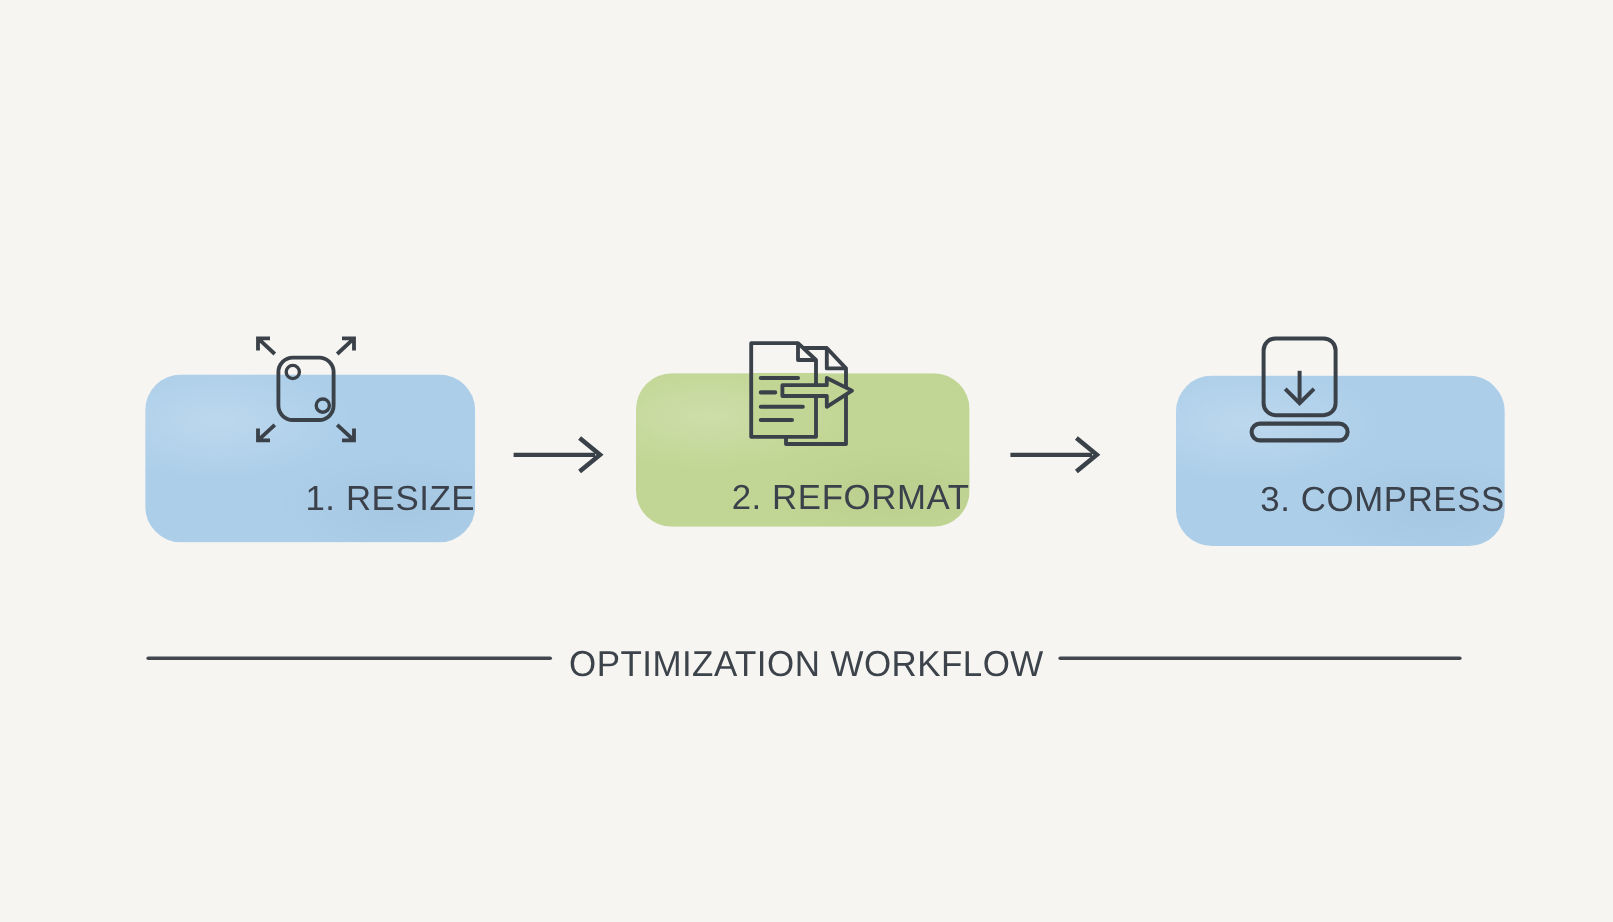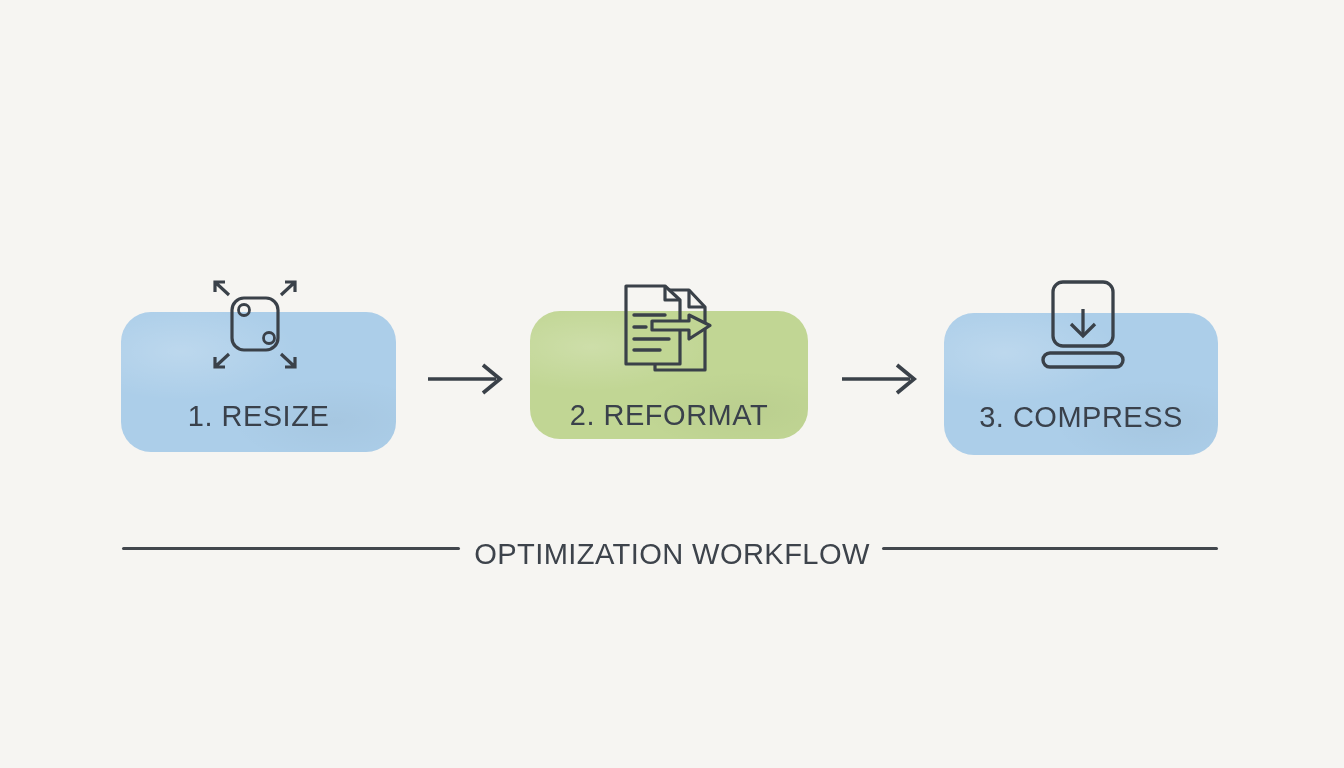--- a/index.html
+++ b/index.html
@@ -21,21 +21,21 @@
     
     background-image:
       radial-gradient(ellipse 60% 50% at 22% 28%, rgba(255,255,255,0.20), rgba(255,255,255,0) 70%),
       radial-gradient(ellipse 55% 45% at 78% 78%, rgba(0,0,0,0.035), rgba(0,0,0,0) 70%);
   }
   .step-label {
     position: absolute;
     left: 0;
     right: 0;
     top: 88px;
-    text-align: center;
+    text-align: right;
     font-size: 29px;
     letter-spacing: 0.5px;
     color: #3a414b;
     white-space: nowrap;
   }
   .icon-wrap {
     position: absolute;
     line-height: 0;
   }
   .icon-wrap svg {
@@ -78,21 +78,21 @@
 <div class="canvas">
 
   <div class="step-box" style="left: 121px; top: 312px; width: 275px; height: 140px; background-color: rgb(172, 206, 233);">
     <span class="step-label">1. RESIZE</span>
   </div>
 
   <div class="step-box" style="left: 530px; top: 311px; width: 278px; height: 128px; background-color: rgb(193, 214, 148);">
     <span class="step-label">2. REFORMAT</span>
   </div>
 
-  <div class="step-box" style="left: 944px; top: 313px; width: 274px; height: 142px; background-color: rgb(172, 206, 233);">
+  <div class="step-box" style="left: 980px; top: 313px; width: 274px; height: 142px; background-color: rgb(172, 206, 233);">
     <span class="step-label">3. COMPRESS</span>
   </div>
 
   <div class="icon-wrap" style="left:209px; top:276px;">
     <svg width="92" height="96" viewBox="0 0 92 96">
       <rect class="ink" x="23" y="22" width="46" height="52" rx="12" stroke-width="3.2"></rect>
       <circle class="ink" cx="35" cy="34" r="5.5" stroke-width="2.8"></circle>
       <circle class="ink" cx="60" cy="62" r="5.5" stroke-width="2.8"></circle>
 
       <path class="ink" d="M20 19 L6 6 M6 16 V6 H16" stroke-width="3.2" stroke-linejoin="miter"></path>

